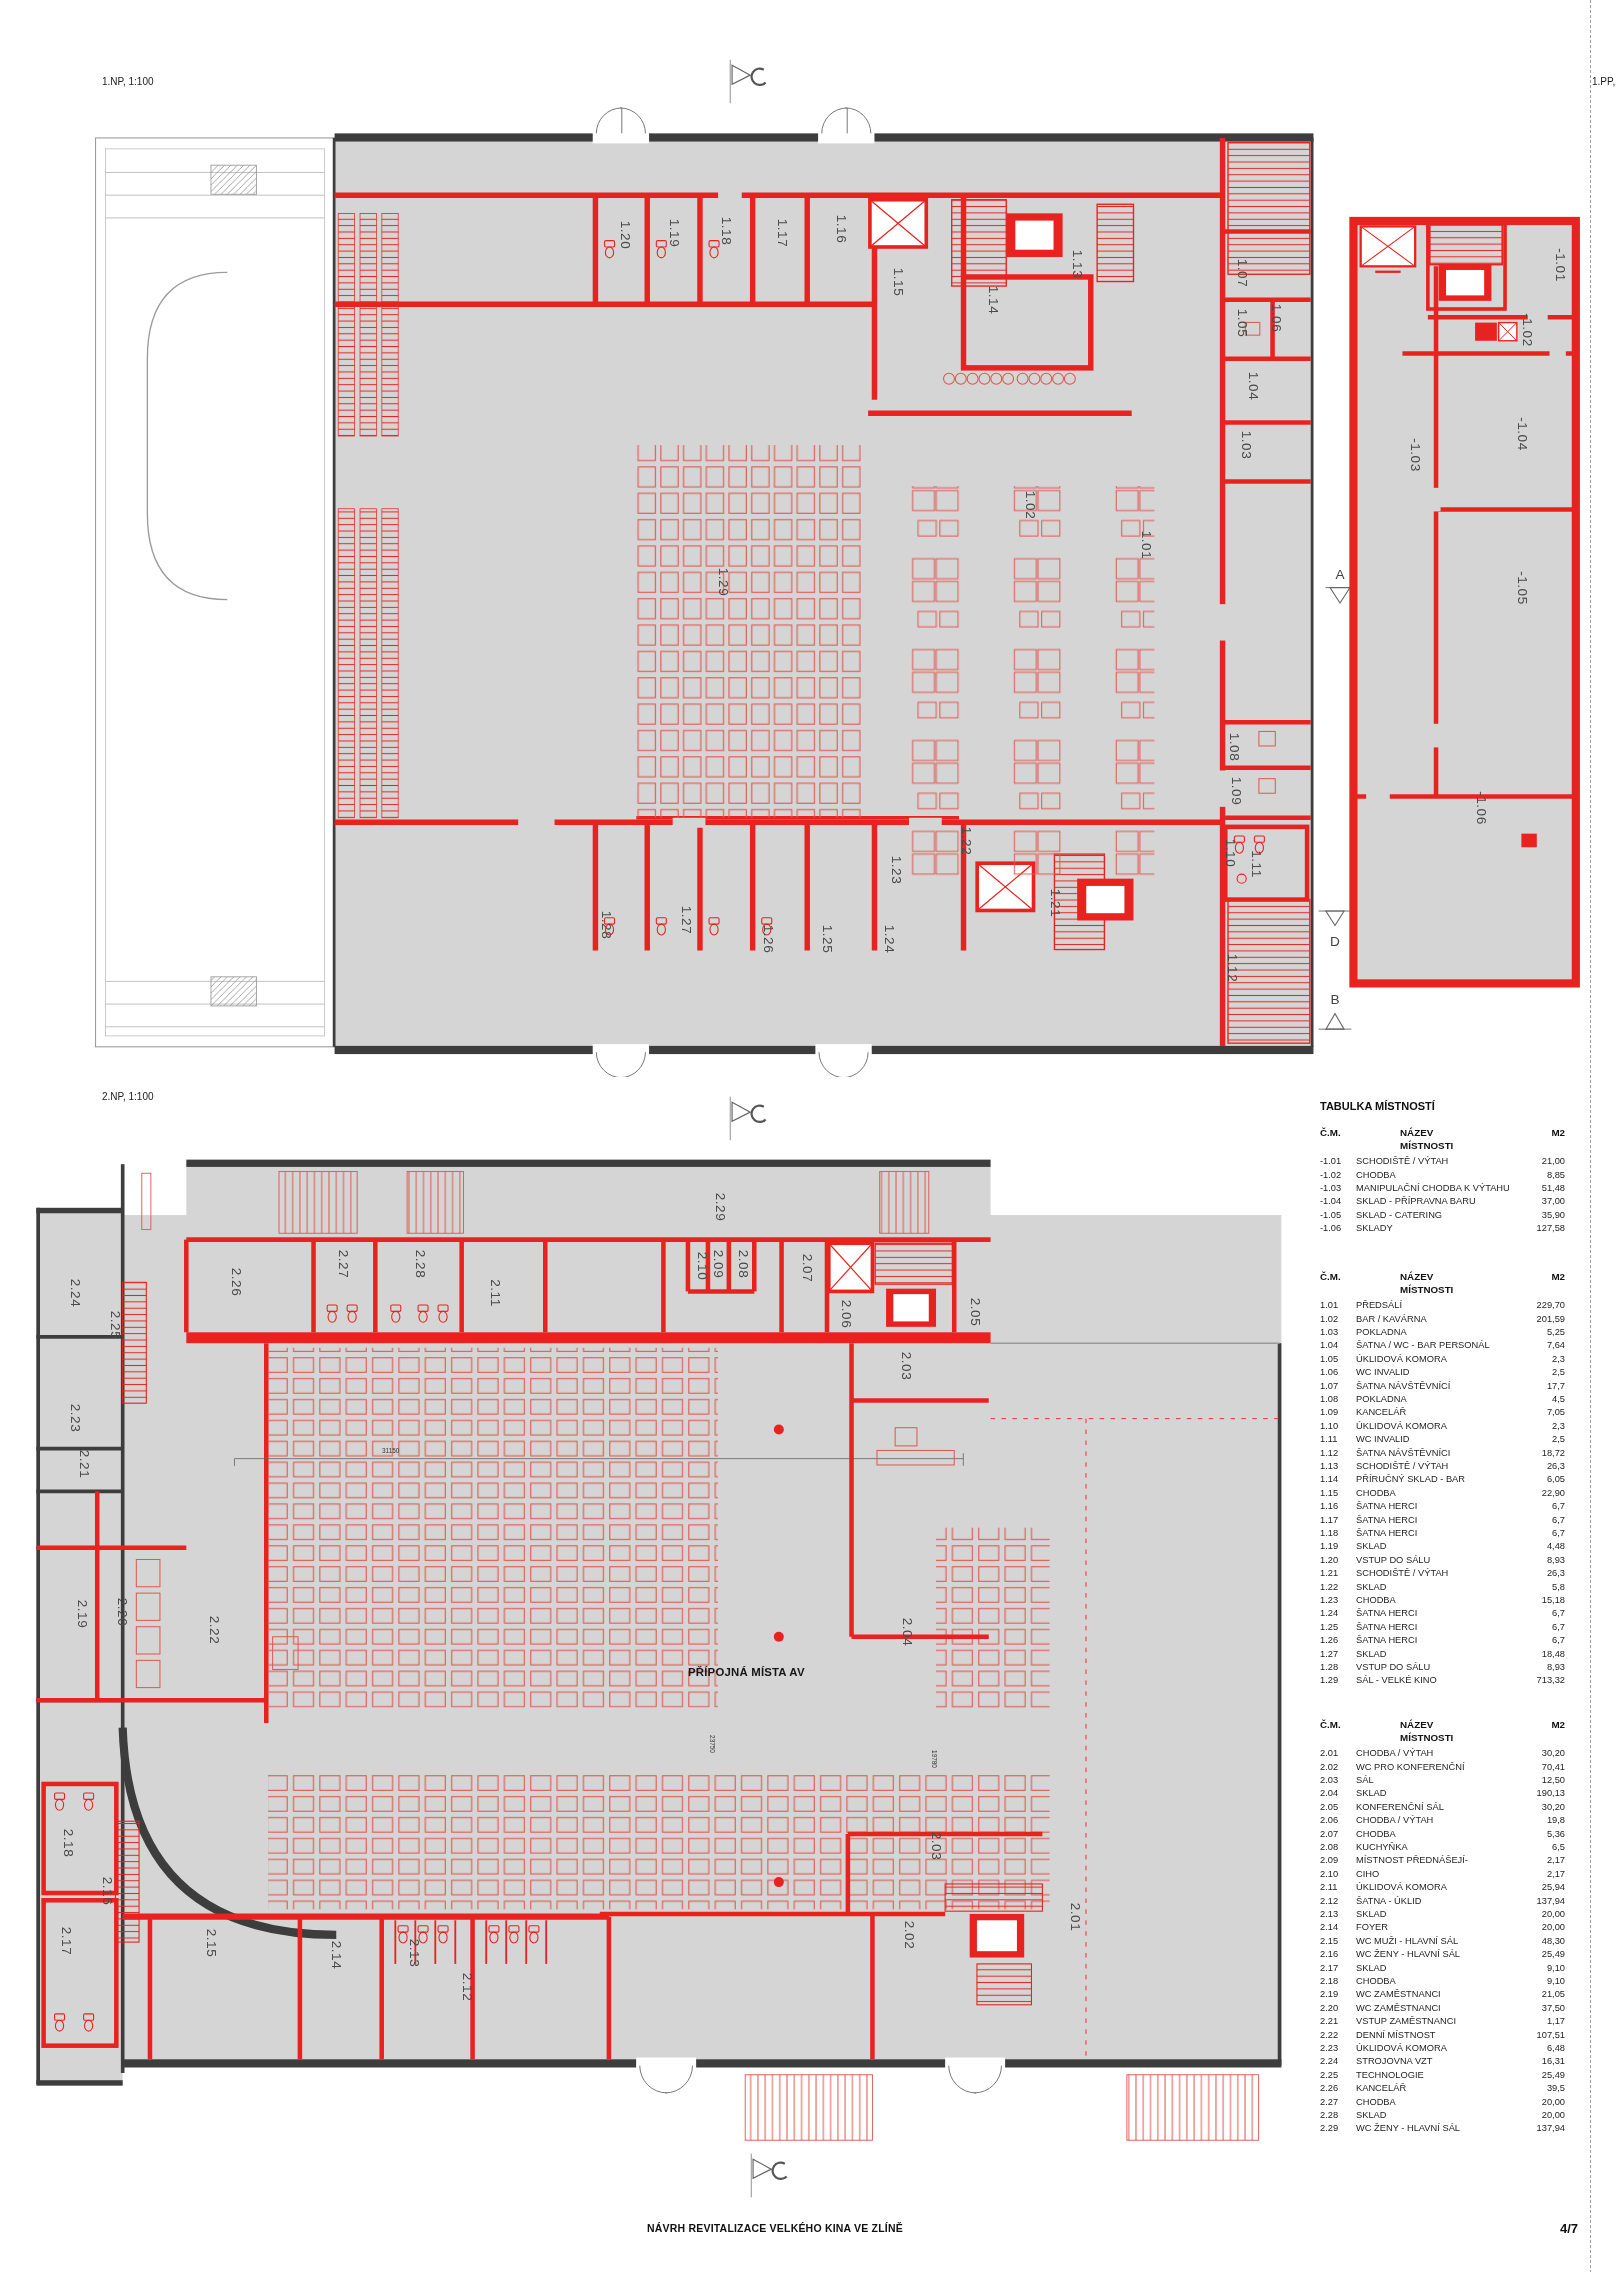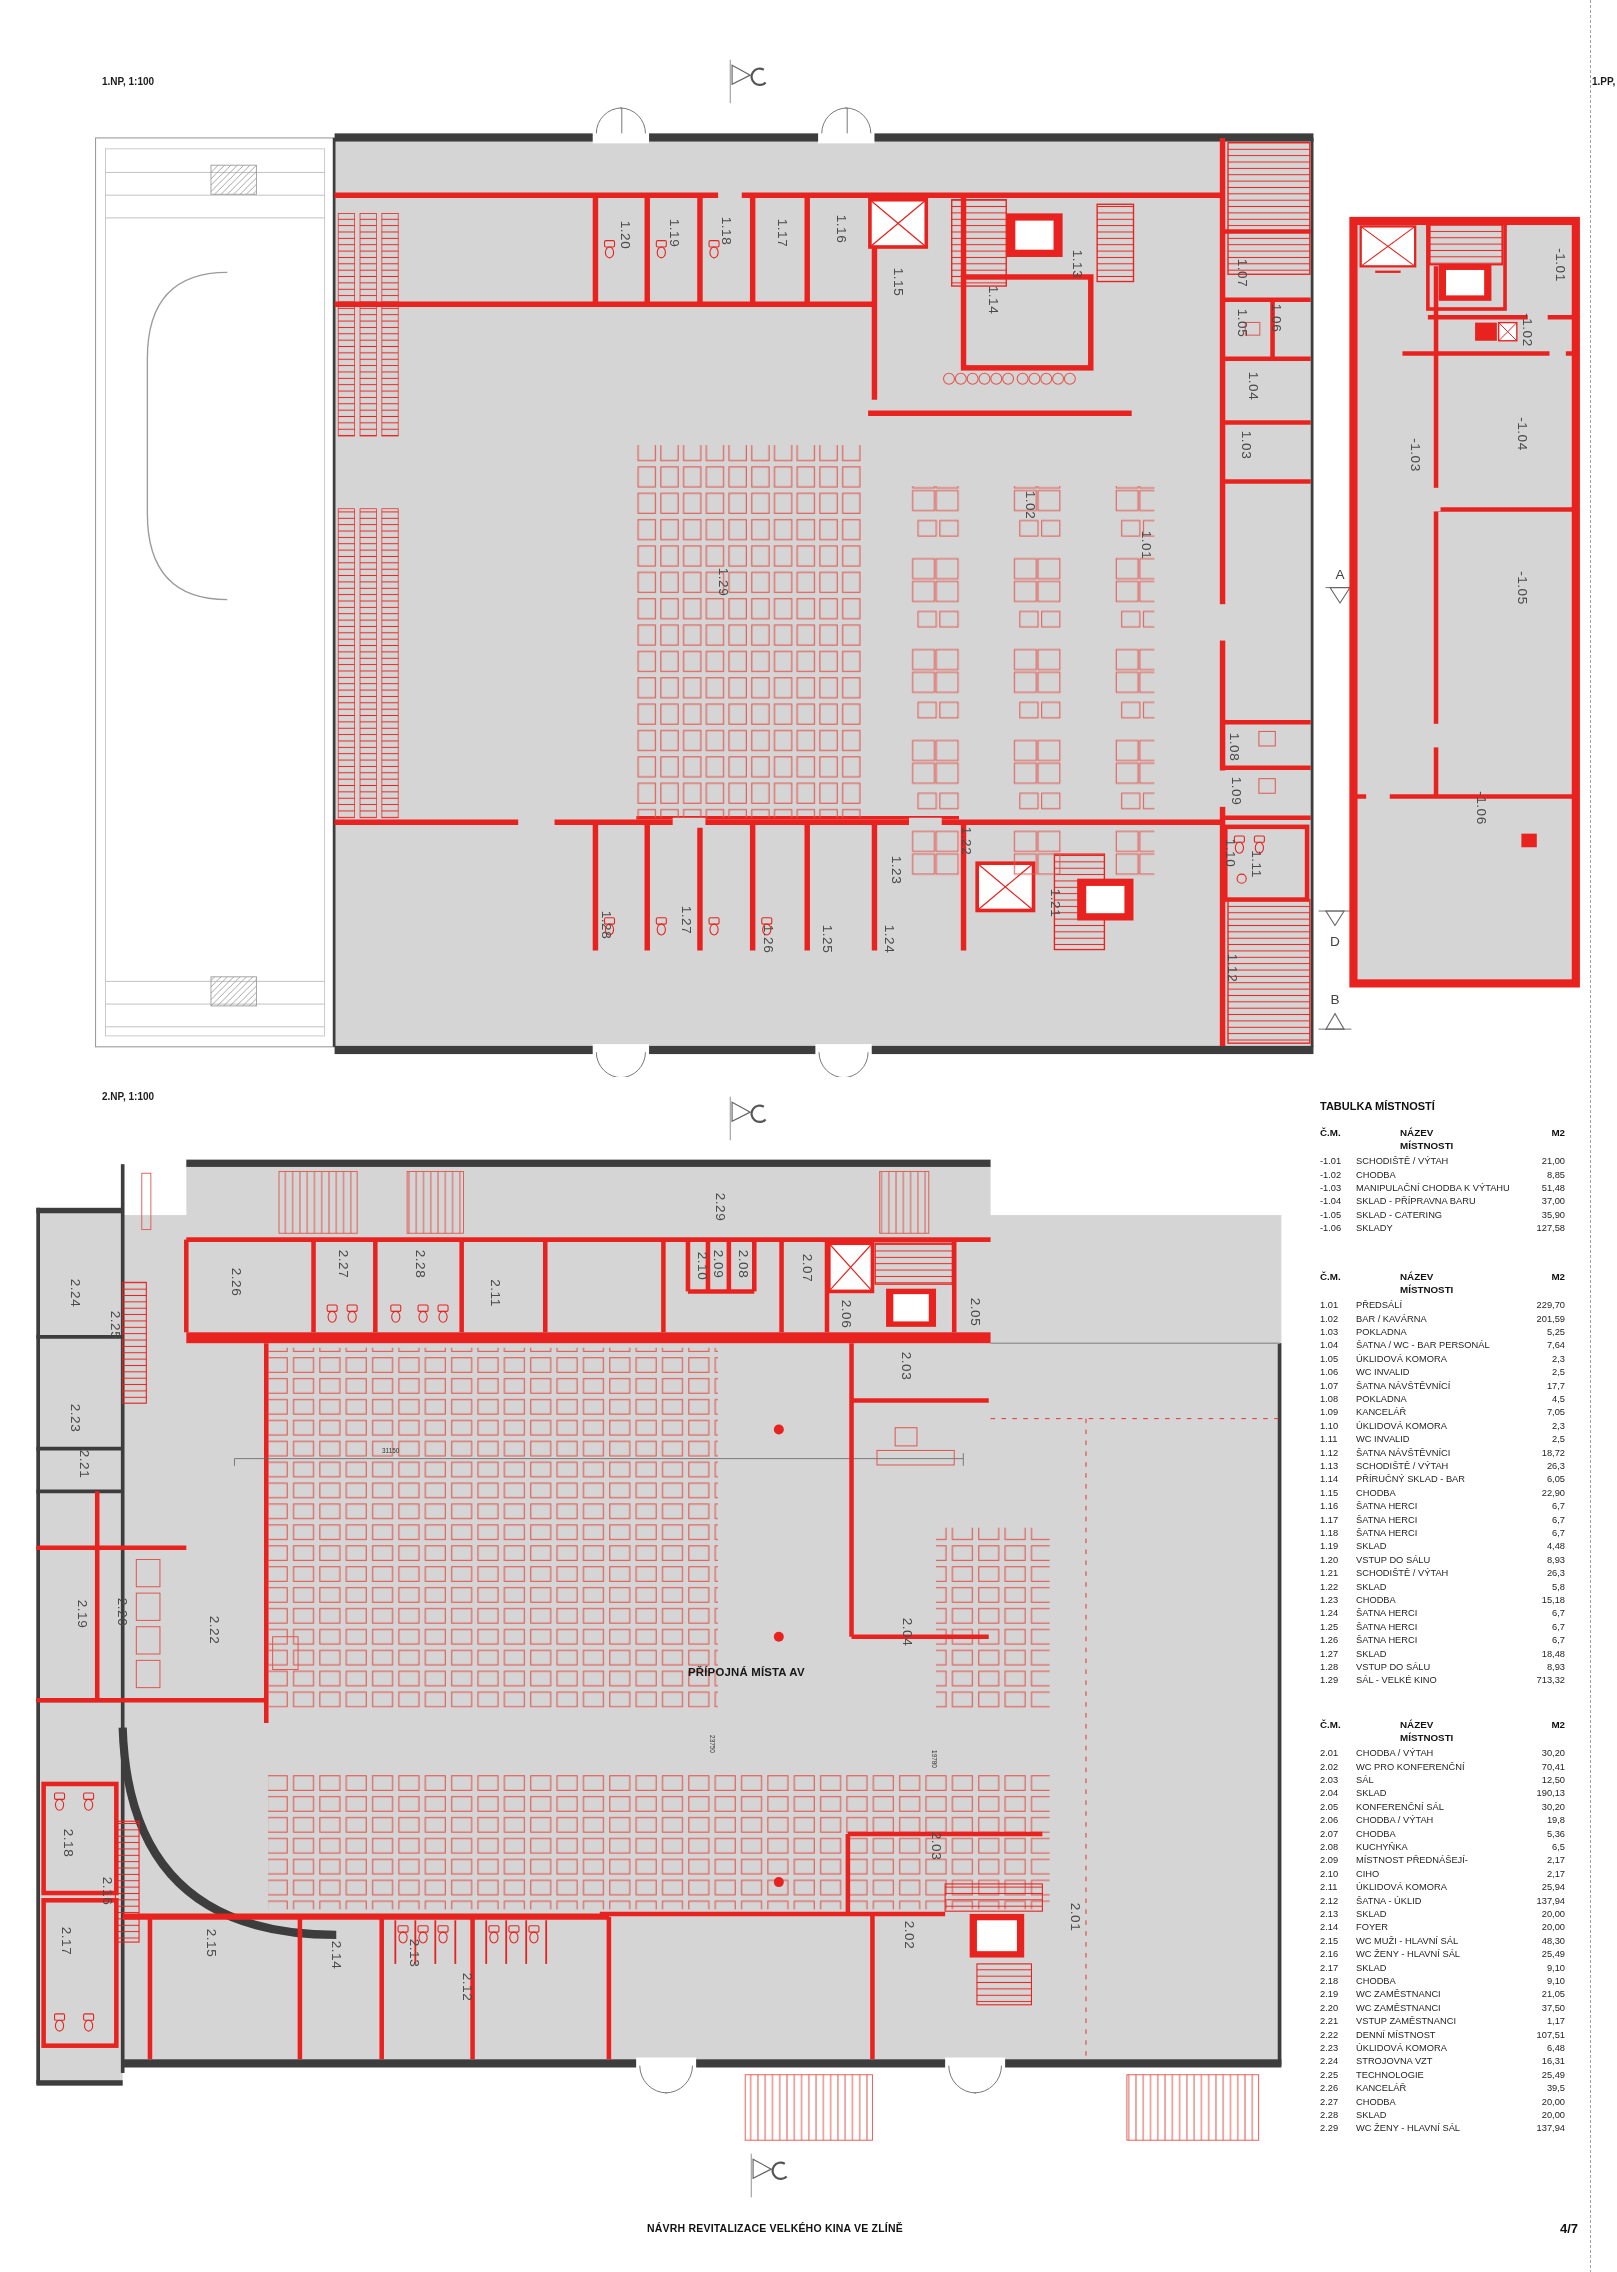--- a/index.html
+++ b/index.html
@@ -1,18 +1,18 @@
 <!DOCTYPE html>
 <html style="font-size:14.5px"><head>
 <meta charset="utf-8">
 <style>
   html,body{margin:0;padding:0;background:#fff;}
   .page{position:relative;width:1617px;height:2273px;background:#ffffff;overflow:hidden;
         font-family:"Liberation Sans",sans-serif;color:#1a1a1a;}
-  .plan-title{position:absolute;font-size:10px;font-weight:bold;color:#1c1c1c;white-space:nowrap;}
+  .plan-title{position:absolute;font-size:10px;font-weight:normal;color:#1c1c1c;white-space:nowrap;}
   .room-label{position:absolute;font-size:13.6px;color:#4a4a4a;white-space:nowrap;letter-spacing:0.5px;
               transform:translate(-50%,-50%) rotate(90deg);pointer-events:none;}
   .dim-label{position:absolute;font-size:6.4px;color:#333;white-space:nowrap;}
   .dim-label.v{transform:translate(-50%,-50%) rotate(90deg);}
   .av-note{position:absolute;font-size:11.4px;font-weight:bold;color:#161616;letter-spacing:0.2px;white-space:nowrap;}
   .svgplan{position:absolute;}
   .dashed-edge{position:absolute;width:0;border-left:0.9px dashed #a2a2a2;}
   
   .tables{position:absolute;left:1320px;top:1100px;width:245px;}
   .tbl-title{font-size:11px;font-weight:bold;margin:0 0 0 0;color:#111;}

